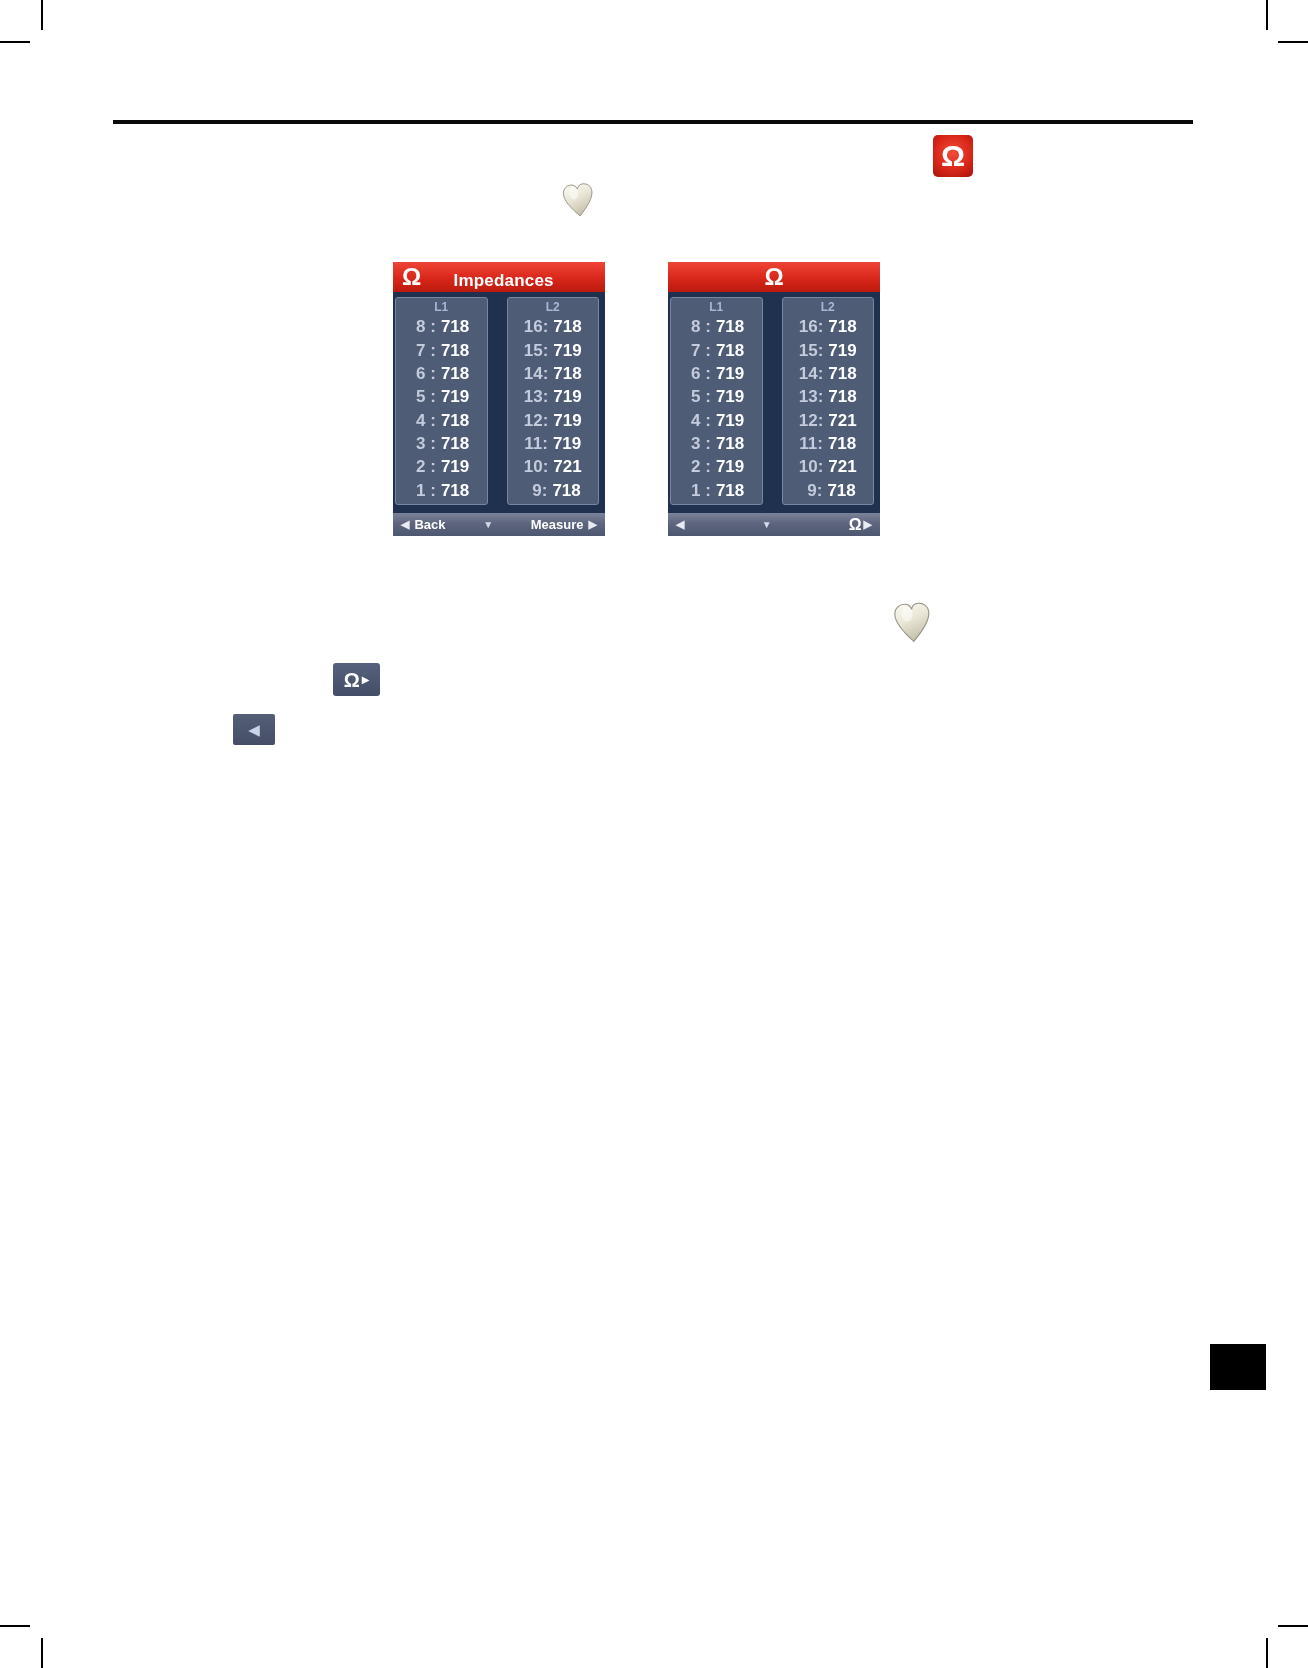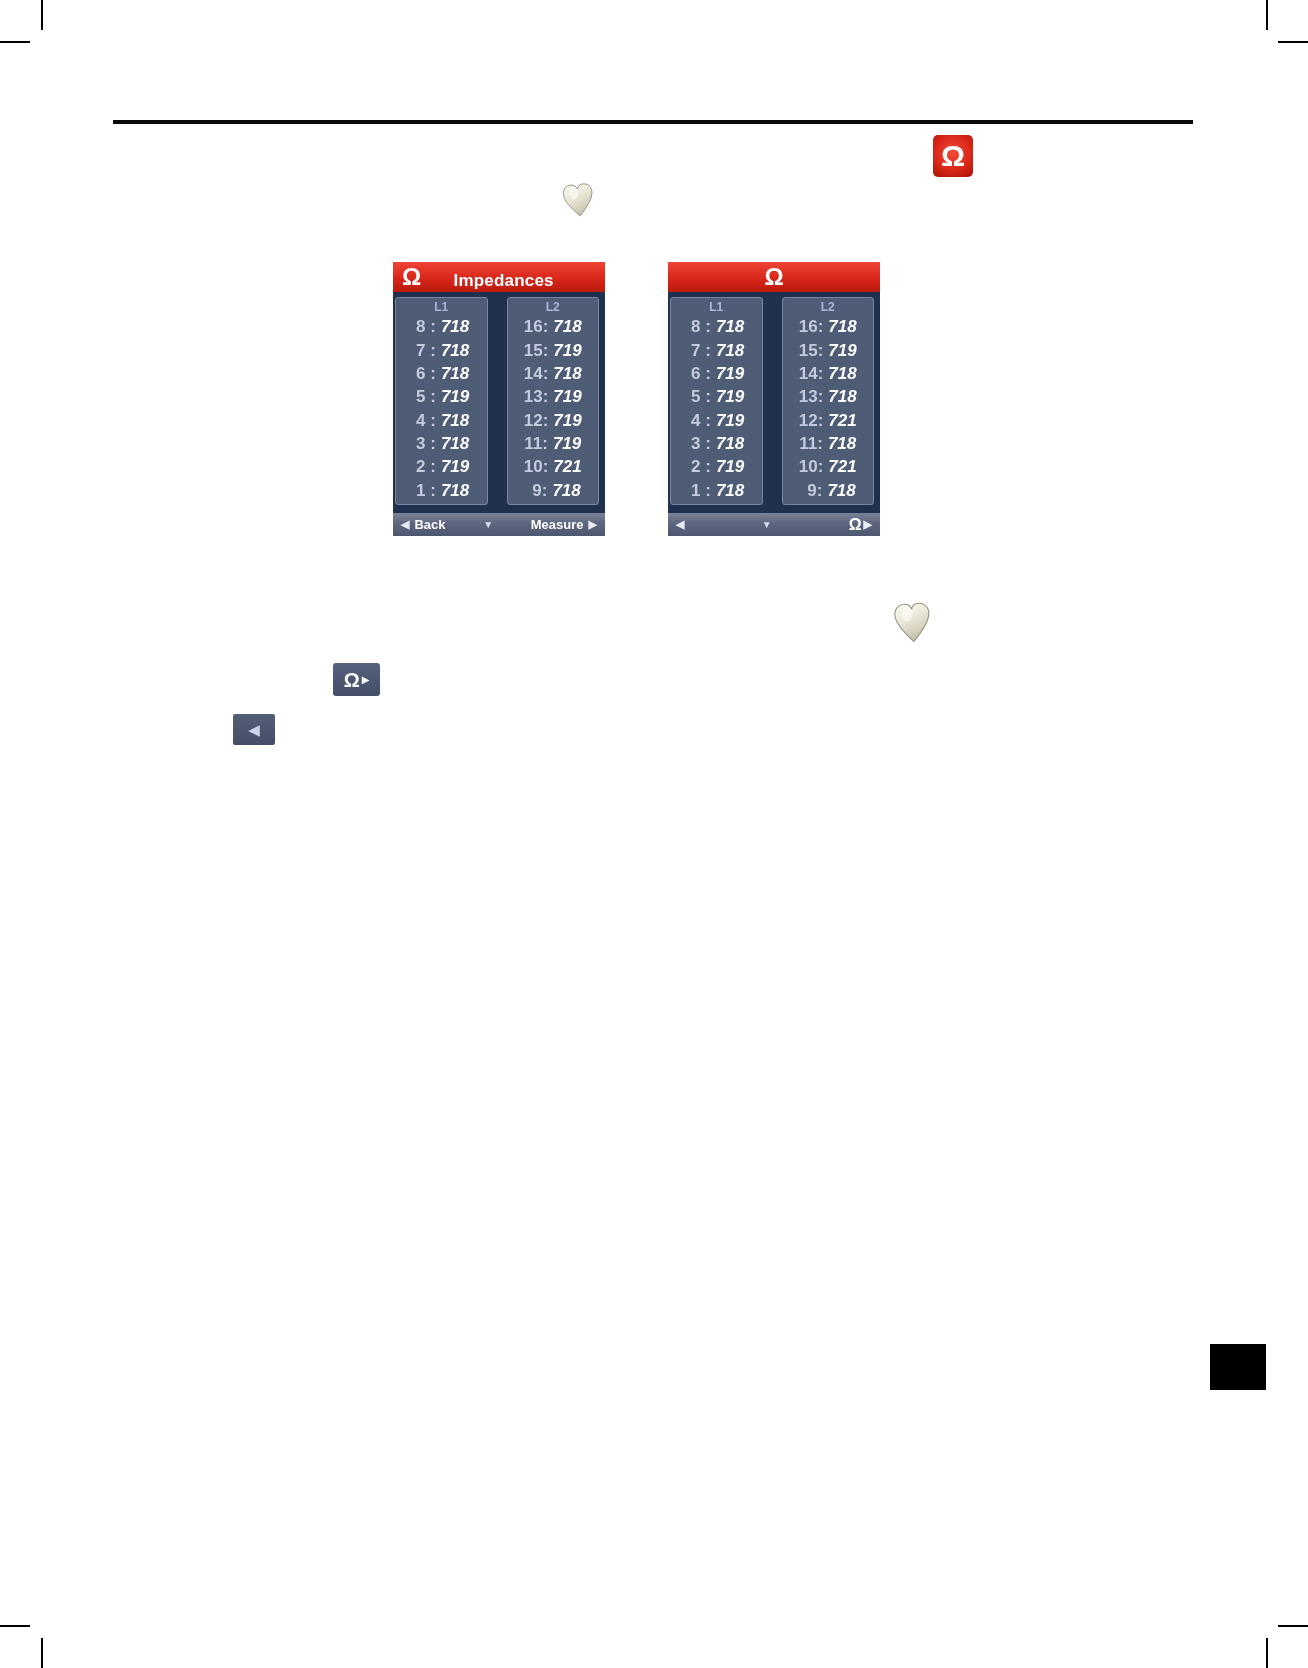--- a/index.html
+++ b/index.html
@@ -32,21 +32,21 @@
   .screen-header .omega { font-size:24px; font-weight:bold; line-height:1; }
   .screen-header .title { flex:1; text-align:center; font-size:17px; font-weight:bold; letter-spacing:0.2px; padding-right:10px;margin-top:8px; }
   .screen-header.centered { justify-content:center; }
   .screen-body { position:absolute; top:32px; left:0; right:0; bottom:27px; display:flex; gap:19px; padding:3px 6px 4px 2px; }
   .col { flex:1; background:#4e5c75; border:1px solid #79869f; border-radius:3px;
     padding:1px 4px 2px 4px; display:flex; flex-direction:column; }
   .col-header { text-align:center; color:#a9b6d8; font-size:12px; font-weight:bold; height:16px; line-height:16px; }
   .row { flex:1; display:flex; align-items:center; justify-content:center;
     font-weight:bold; font-size:17px; line-height:1; }
   .row .ch { color:#c3cbdd; min-width:2.4ch; text-align:right; white-space:pre; }
-  .row .val { color:#ffffff; margin-left:5px;font-style:italic; }
+  .row .val { color:#ffffff; margin-left:5px; }
   .screen-footer { position:absolute; left:0; right:0; bottom:0; height:23px;
     background:linear-gradient(180deg,#7a8399 0%,#5d667e 45%,#4e5770 100%);
     display:flex; align-items:center; justify-content:space-between;
     padding:0 8px; color:#fff; font-weight:bold; font-size:13px; }
   .screen-footer .grp { display:flex; align-items:center; gap:5px; }
   .screen-footer .tri { font-size:11px; color:#e8ebf4; }
   .screen-footer .down { font-size:10px; color:#d4daea; }
   .screen-footer .omega-sm { font-size:16px; }
 
   

